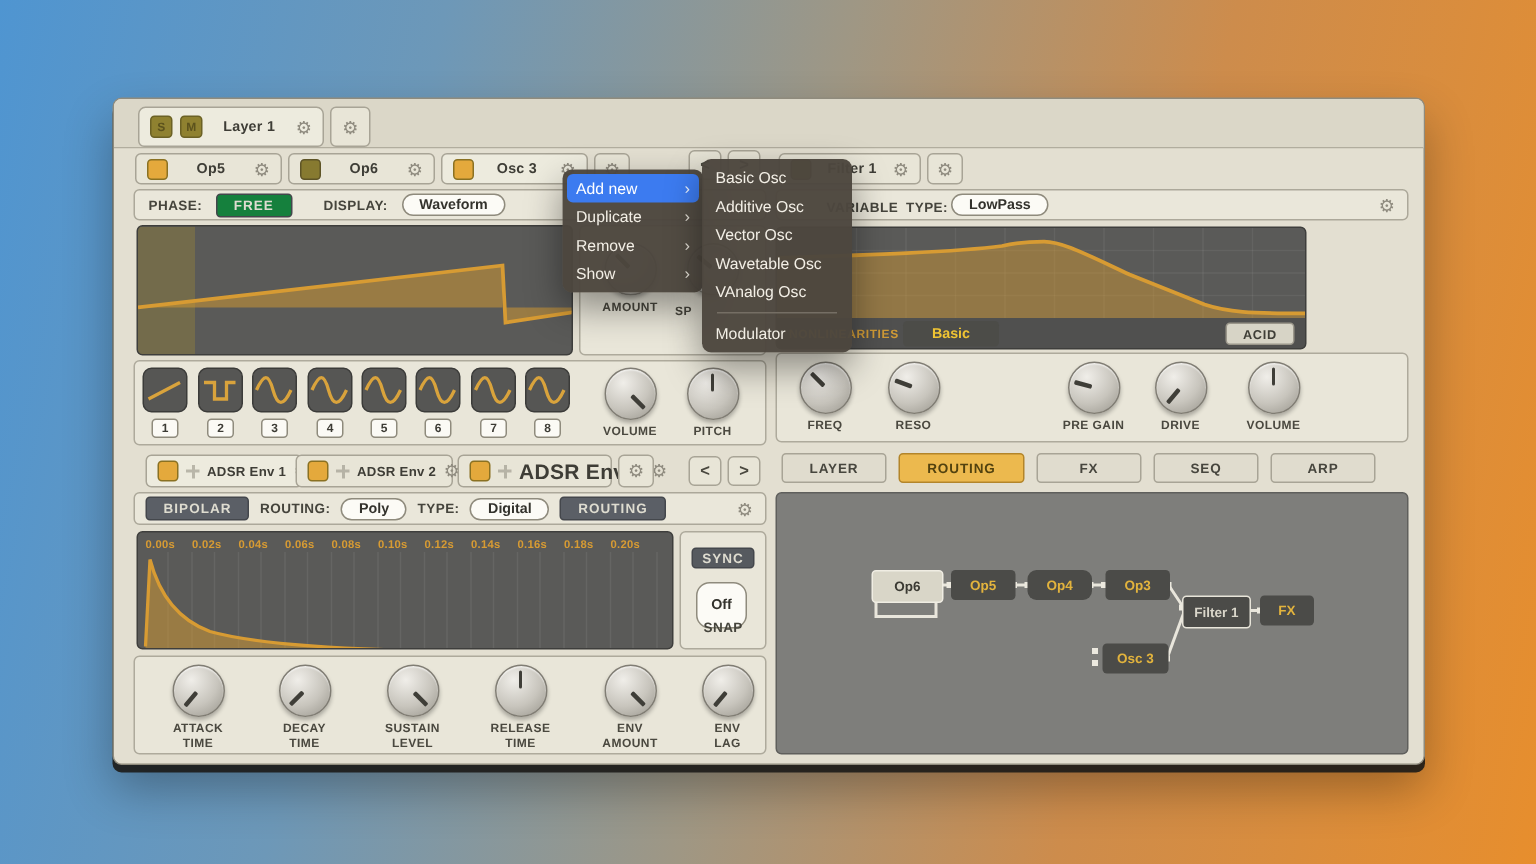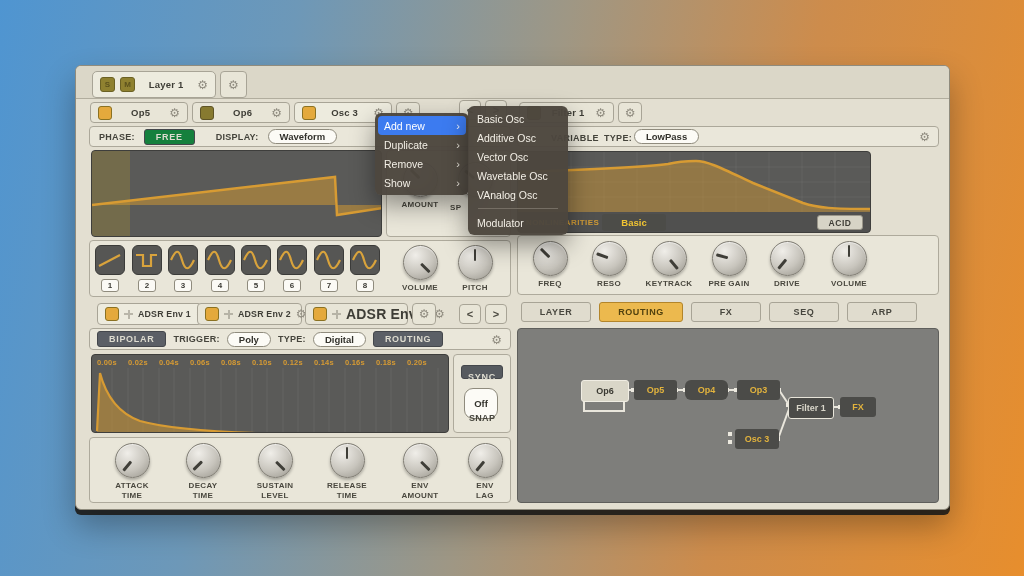--- a/index.html
+++ b/index.html
@@ -248,26 +248,20 @@
       <div class="knob">
             <div class="stick" style="transform: rotate(-45deg);"></div>
           </div>
       <div class="klabel">FREQ</div>
     </div>
     <div class="knobwrap" style="left:61px;top:5px;">
       <div class="knob">
             <div class="stick" style="transform: rotate(-70deg);"></div>
           </div>
       <div class="klabel">RESO</div>
-    </div>
-    <div class="knobwrap" style="left:121px;top:5px;">
-      <div class="knob">
-            <div class="stick" style="transform: rotate(140deg);"></div>
-          </div>
-      <div class="klabel">KEYTRACK</div>
     </div>
     <div class="knobwrap" style="left:181px;top:5px;">
       <div class="knob">
             <div class="stick" style="transform: rotate(-75deg);"></div>
           </div>
       <div class="klabel">PRE GAIN</div>
     </div>
     <div class="knobwrap" style="left:239px;top:5px;">
       <div class="knob">
             <div class="stick" style="transform: rotate(-140deg);"></div>
@@ -343,21 +337,21 @@
     <span class="gear">⚙</span>
   </div>
   <div class="abs tab" style="left:336px;top:237px;width:24px;height:22px;justify-content:center;">
     <span class="gear">⚙</span>
   </div>
   <div class="abs navbtn" style="left:383px;top:238px;">&lt;</div>
   <div class="abs navbtn" style="left:409px;top:238px;">&gt;</div>
 
   <div class="abs bar" style="left:13px;top:262px;width:422px;height:22px;gap:7px;padding:0 7px;">
     <span class="dbtn">BIPOLAR</span>
-    <span class="lbl">TRIGGER:</span>
+    <span class="lbl">ROUTING:</span>
     <span class="pill">Poly</span>
     <span class="lbl">TYPE:</span>
     <span class="pill">Digital</span>
     <span class="dbtn">ROUTING</span>
     <span class="gear abs" style="right:8px;top:5px;">⚙</span>
   </div>
 
   <div class="abs display" style="left:15px;top:288px;width:358px;height:79px;">
     <span class="tlab" style="left:5px;top:3px;">0.00s</span>
     <span class="tlab" style="left:36px;top:3px;">0.02s</span>
@@ -394,21 +388,21 @@
             <line x1="315" y1="0" x2="315" y2="66"></line>
             <line x1="330" y1="0" x2="330" y2="66"></line>
         <line x1="346" y1="0" x2="346" y2="66"></line>
       </g>
       <path d="M5,63 L8,5 C14,28 26,45 48,53 C80,62 140,65 200,66 L352,66 L352,66 L5,66 Z" fill="rgba(216,156,48,.5)"></path>
       <path d="M5,63 L8,5 C14,28 26,45 48,53 C80,62 140,65 200,66 L352,66" fill="none" stroke="#d79b33" stroke-width="2.2"></path>
     </svg>
   </div>
 
   <div class="abs box" style="left:377px;top:288px;width:58px;height:79px;">
-    <span class="abs dbtn" style="left:7px;top:10px;width:42px;height:14px;padding:6px 0;text-align:center;background:#565a5f;">SYNC</span>
+    <span class="abs dbtn" style="left:7px;top:10px;width:42px;height:14px;padding:1px 0;text-align:center;background:#565a5f;">SYNC</span>
     <span class="abs pill" style="left:10px;top:33px;width:34px;padding:9px 0;text-align:center;">Off</span>
     <span class="abs lbl" style="left:15px;top:58px;">SNAP</span>
   </div>
 
   <div class="abs box" style="left:13px;top:371px;width:422px;height:66px;">
     <div class="knobwrap" style="left:12px;top:5px;">
       <div class="knob">
             <div class="stick" style="transform: rotate(-140deg);"></div>
           </div>
       <div class="klabel"><span>ATTACK</span><br><span>TIME</span></div>

